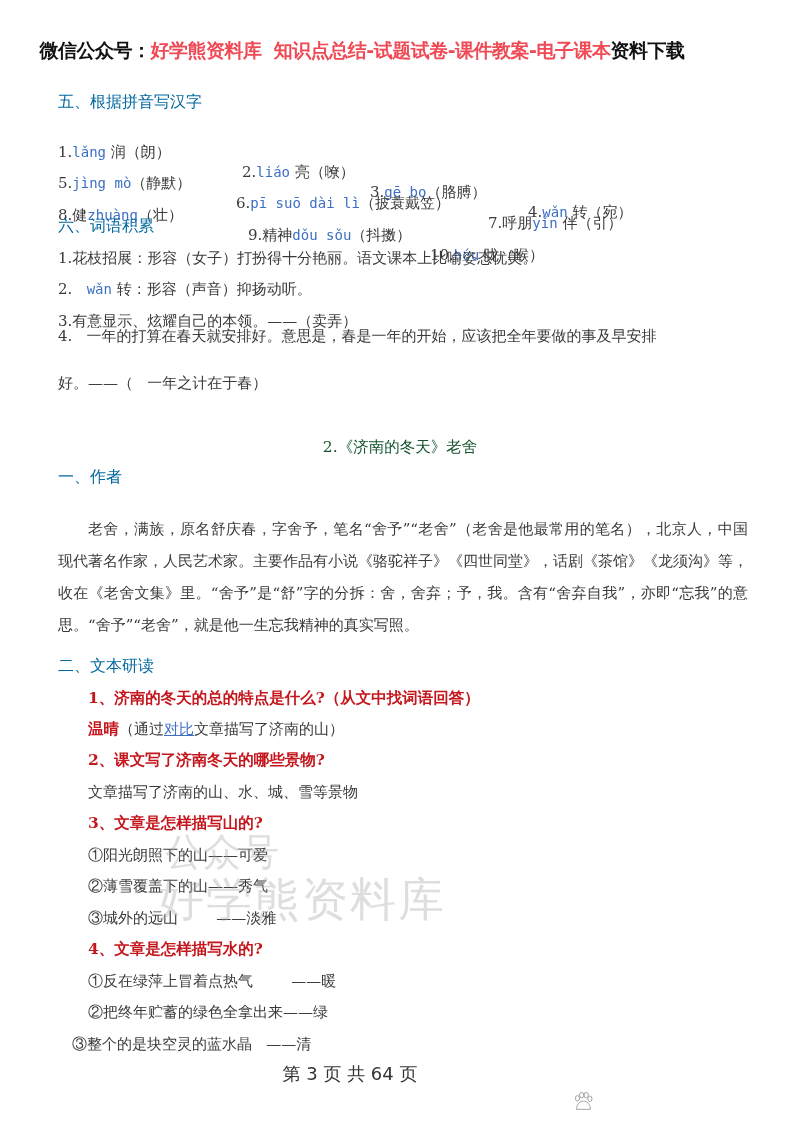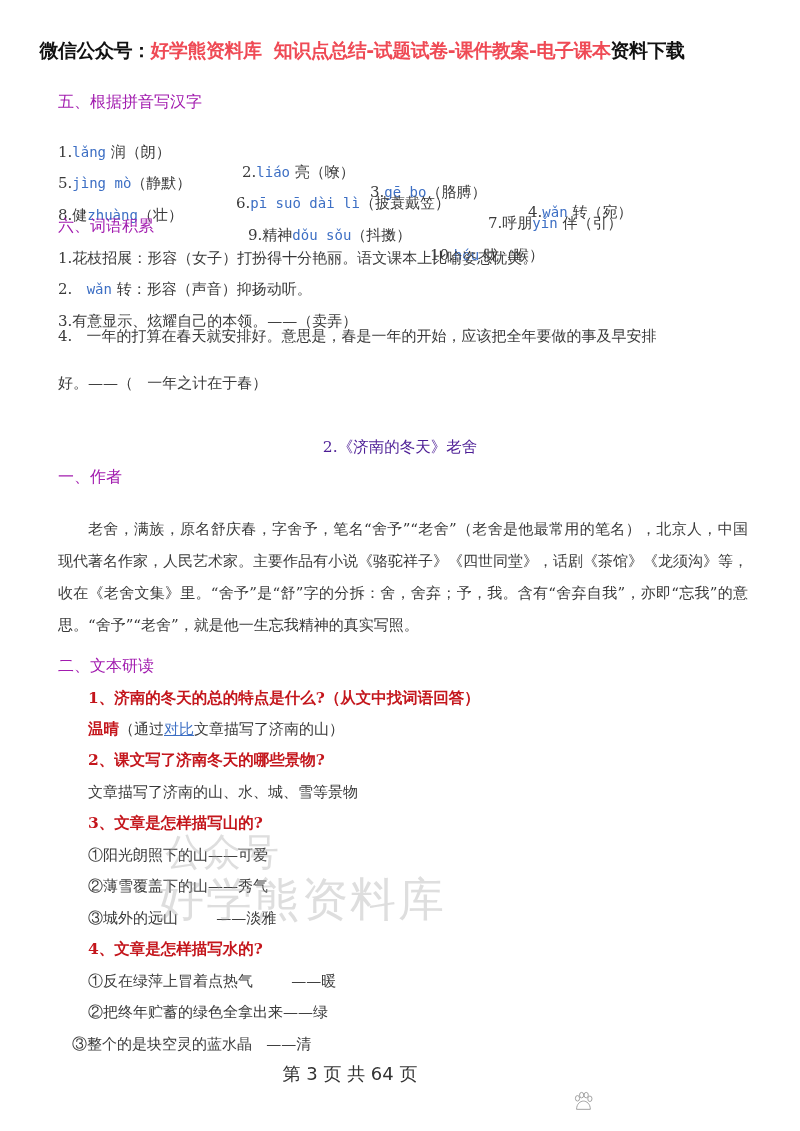--- a/index.html
+++ b/index.html
@@ -7,24 +7,24 @@
     width: 800px; height: 1131px; background: #ffffff; position: relative; overflow: hidden;
     font-family: "DejaVu Serif", "Liberation Serif", serif; color: #3a3a3a;
   }
   .banner {
     position: absolute; top: 38px; left: 0; width: 724px; text-align: center;
     font-family: "DejaVu Sans", "Liberation Sans", sans-serif; font-weight: bold; font-size: 19px;
     letter-spacing: -0.5px; color: #111;
   }
   .banner .red { color: #ef4a55; }
   .line { position: absolute; left: 58px; font-size: 15px; line-height: 20px; white-space: pre; }
-  .h-red { color: #a21caf; font-size: 16px; }
+  .h-red { color: #0369a1; font-size: 16px; }
   .h-red-b { color: #c4161c; font-weight: bold; font-size: 15.5px; }
   .py { color: #3d6fc4; font-family: "DejaVu Sans Mono", "Liberation Mono", monospace; font-size: 14px; }
-  .center-title { position: absolute; top: 437px; left: 0; width: 800px; text-align: center; color: #4c1d95; font-size: 15.5px; }
+  .center-title { position: absolute; top: 437px; left: 0; width: 800px; text-align: center; color: #14532d; font-size: 15.5px; }
   .para { position: absolute; left: 58px; width: 690px; font-size: 15px; line-height: 32px; text-align: justify; margin-top: 21px; }
   .link { color: #3d6fc4; text-decoration: underline; }
   .watermark {
     position: absolute; color: rgba(160,160,160,0.35); font-family: "DejaVu Sans", sans-serif; font-weight: 300;
     pointer-events: none;
     margin-top: 27px;
   }
   .footer { position: absolute; top: 1062px; left: 0; width: 700px; text-align: center; font-size: 18px; color: #333; font-family: "DejaVu Sans", sans-serif; }
   .credit {
     position: absolute; top: 1088px; left: 572px; font-size: 24px; font-family: "DejaVu Sans", sans-serif;

